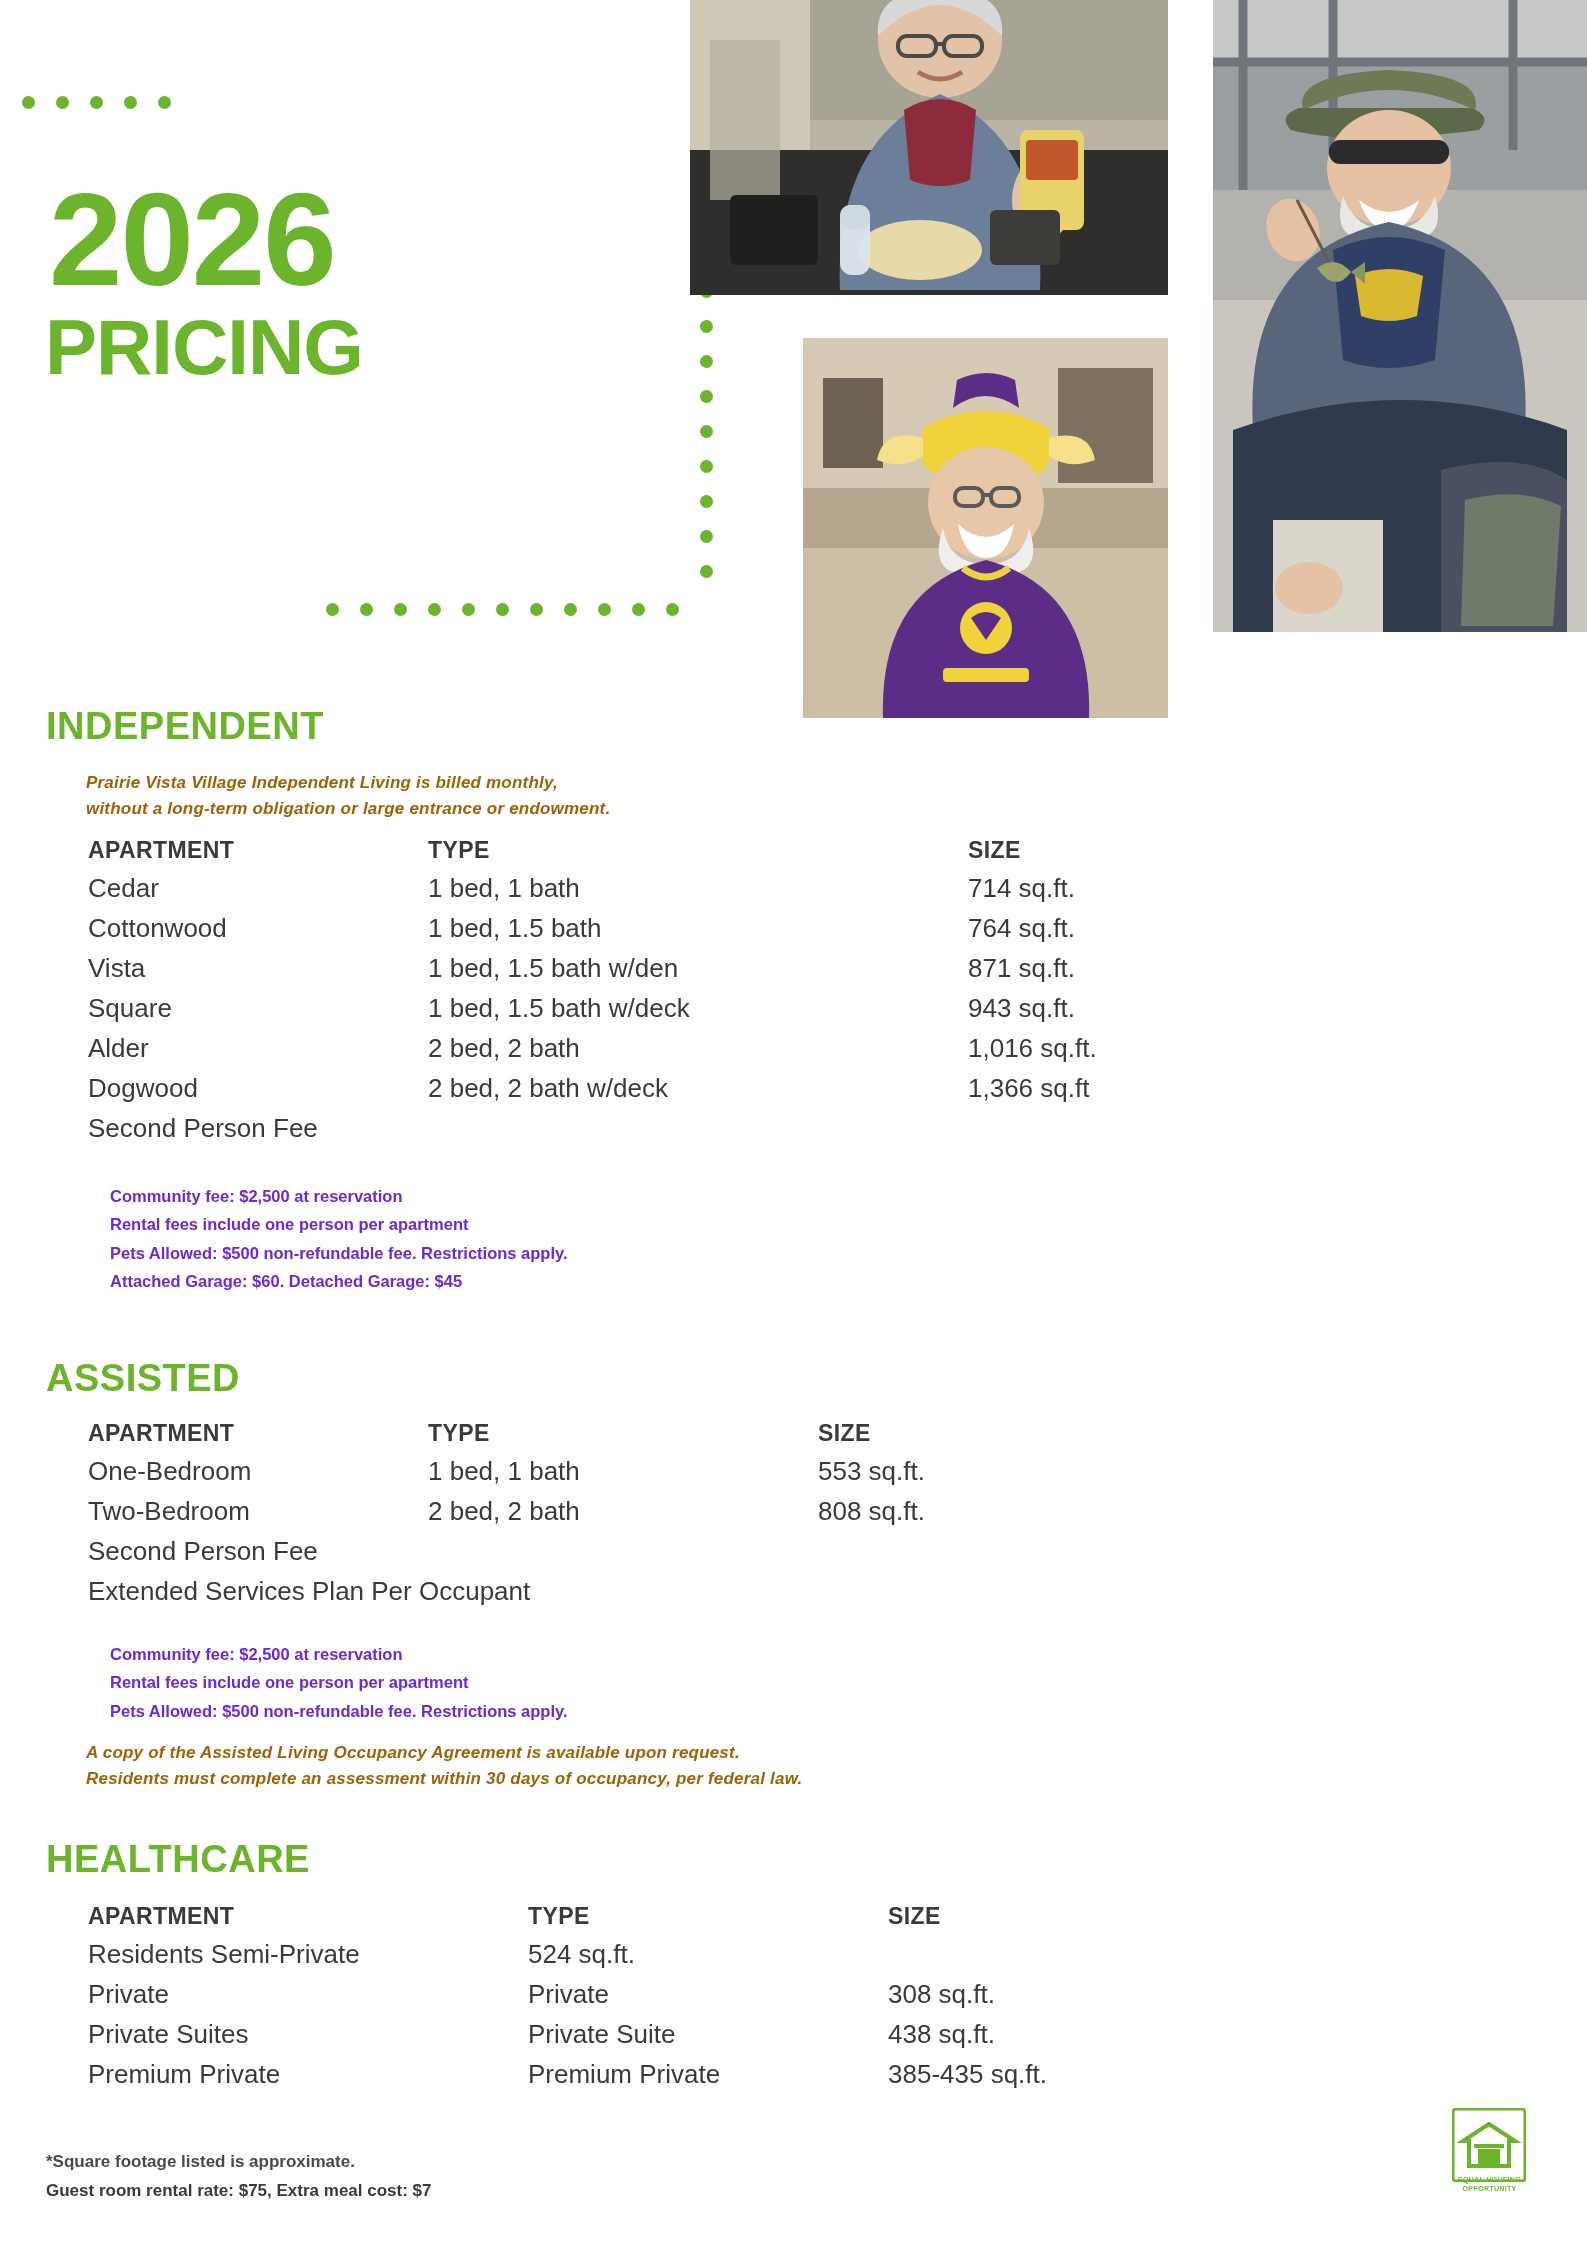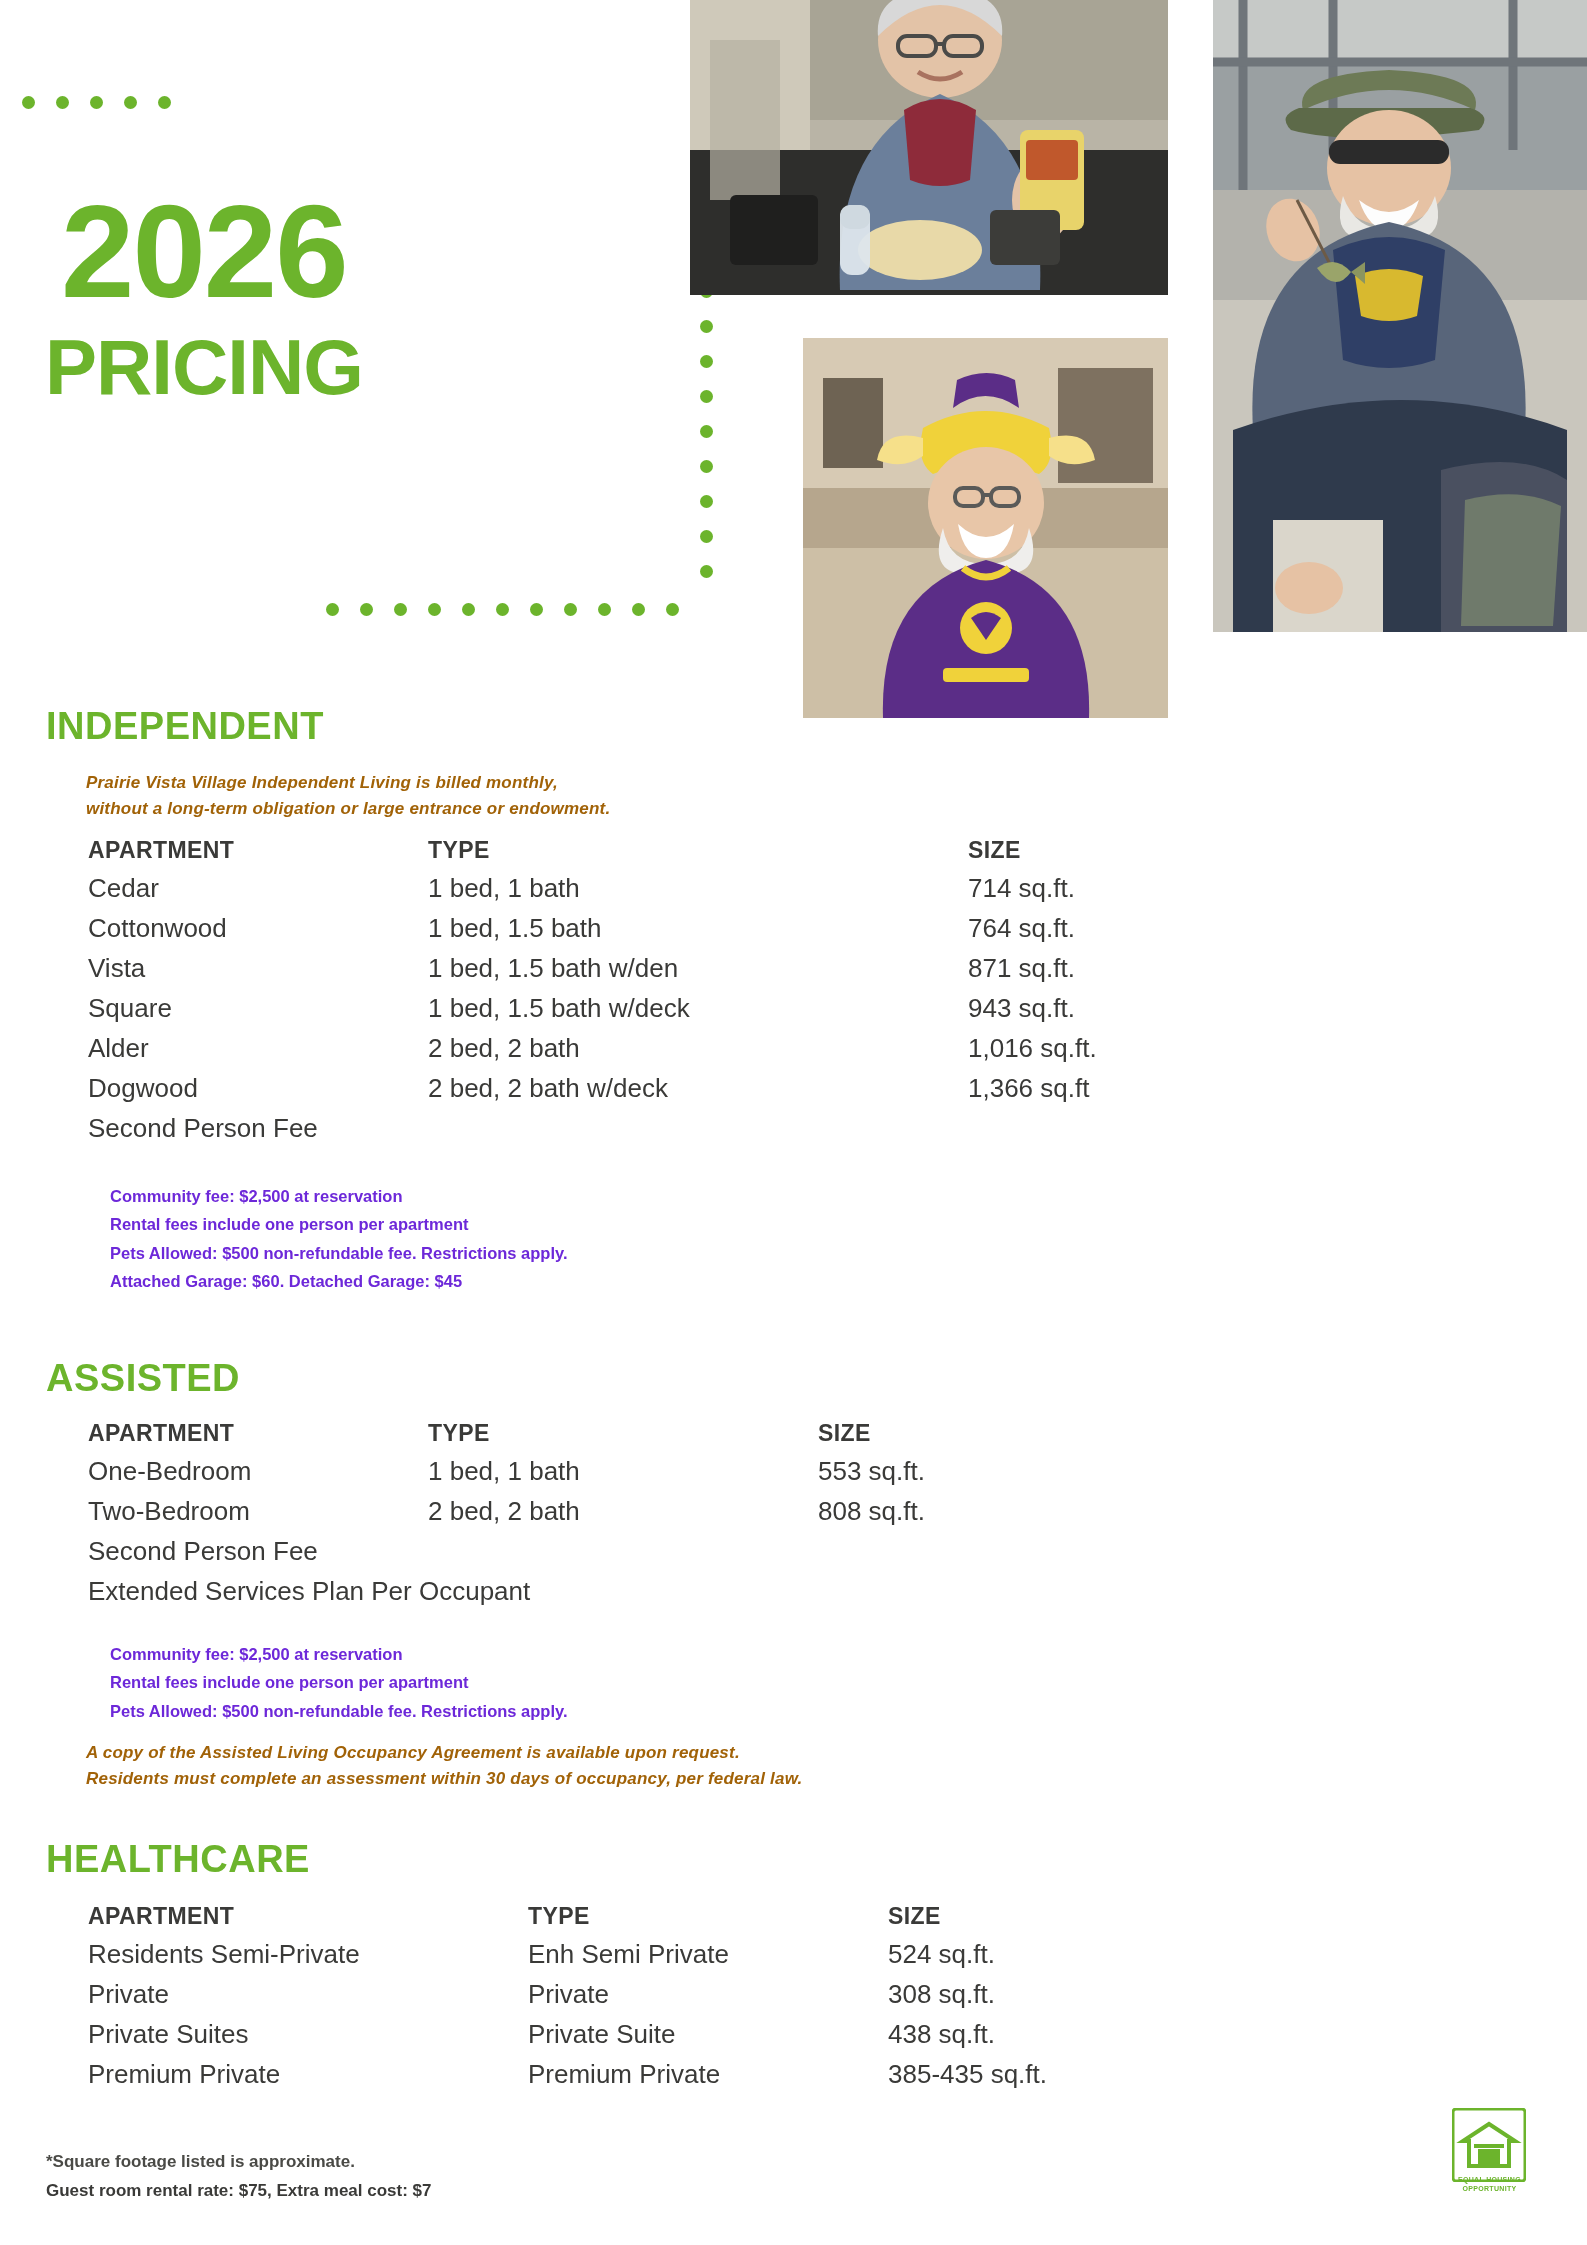--- a/index.html
+++ b/index.html
@@ -34,21 +34,21 @@
     left: 45px;
     top: 175px;
     width: 620px;
   }
   .year {
     font-size: 132px;
     line-height: 0.92;
     font-weight: 800;
     color: #6cb42c;
     letter-spacing: -2px;
-    margin: 16px;
+    margin: 4px;
   }
   .pricing-word {
     font-size: 78px;
     line-height: 1.0;
     font-weight: 800;
     color: #6cb42c;
     letter-spacing: -1px;
     margin: 8px 0 0 0;
   }
 
@@ -387,21 +387,20 @@
 <div class="section-title" id="sec-healthcare">HEALTHCARE</div>
 
 <div class="table" id="tbl-healthcare">
   <div class="trow thead">
     <div class="c col-apt">APARTMENT</div>
     <div class="c col-type">TYPE</div>
     <div class="c col-size">SIZE</div>
   </div>
   <div class="trow">
     <div class="c col-apt">Residents Semi-Private</div>
-    <div class="c col-type">Enh Semi Private</div>
     <div class="c col-size">524 sq.ft.</div>
   </div>
   <div class="trow">
     <div class="c col-apt">Private</div>
     <div class="c col-type">Private</div>
     <div class="c col-size">308 sq.ft.</div>
   </div>
   <div class="trow">
     <div class="c col-apt">Private Suites</div>
     <div class="c col-type">Private Suite</div>

